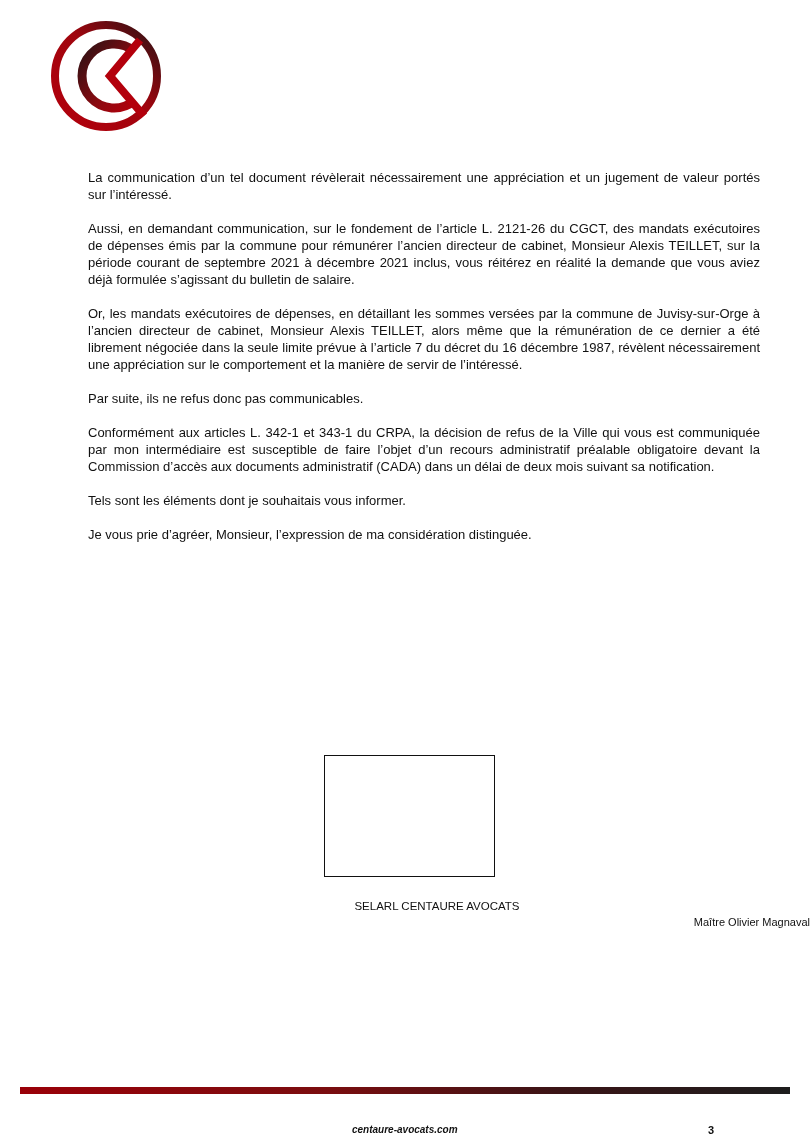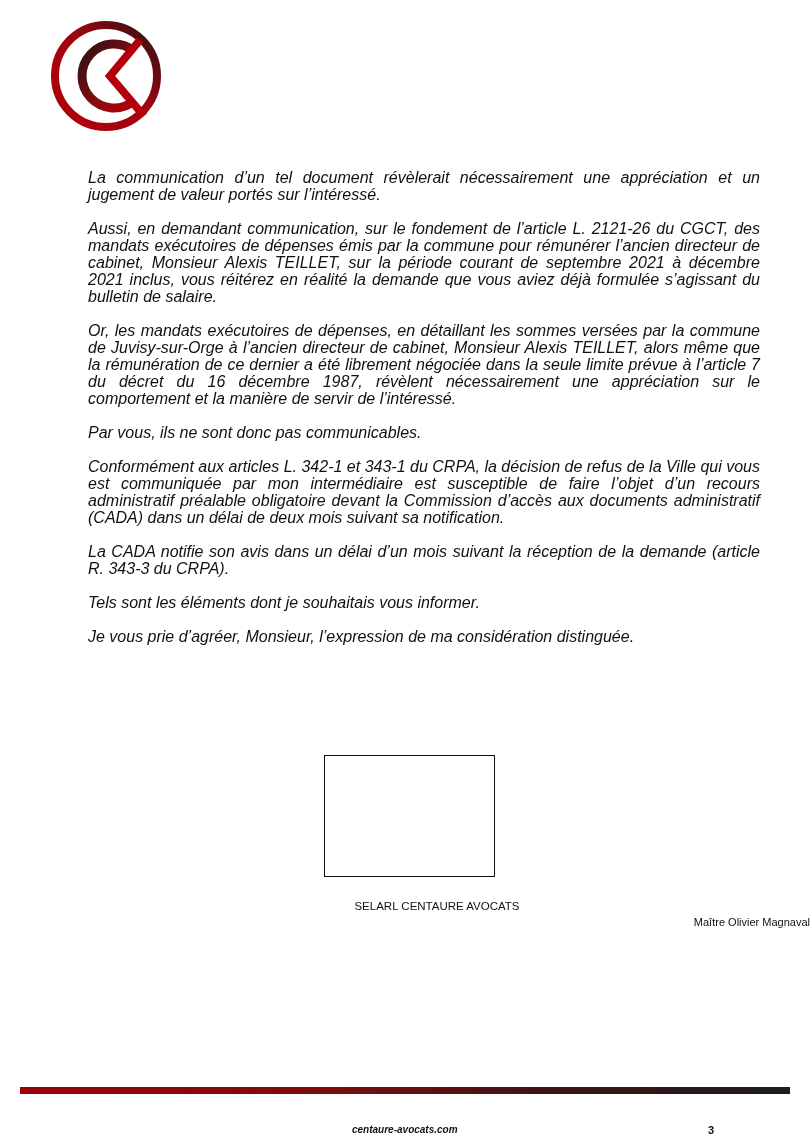--- a/index.html
+++ b/index.html
@@ -1,20 +1,20 @@
 <!DOCTYPE html>
 <html><head>
 <meta charset="utf-8">
 <style>
   html, body { margin: 0; padding: 0; background: #ffffff; }
   body { width: 810px; height: 1146px; position: relative; overflow: hidden;
          font-family: "Liberation Sans", sans-serif; color: #111; }
   .logo { position: absolute; left: 48px; top: 18px; width: 116px; height: 116px; }
   .body-text { position: absolute; left: 88px; top: 169px; width: 672px;
-               font-size: 16px; line-height: 17px; text-align: justify; font-style: italic; }
+               font-size: 13px; line-height: 17px; text-align: justify; }
   .body-text p { margin: 0 0 17px 0; }
   .sig-box { position: absolute; left: 324px; top: 755px; width: 171px; height: 122px;
              border: 1.5px solid #111; box-sizing: border-box; }
   .firm { position: absolute; left: 0; width: 810px; top: 900px; text-align: center;
           font-size: 11.5px; color: #111; margin-left: 32px; }
   .lawyer { position: absolute; left: 0; width: 810px; top: 916px; text-align: right;
             font-size: 11px; color: #111; }
   .rule { position: absolute; left: 20px; top: 1087px; width: 770px; height: 7px;
           background: linear-gradient(to right, #9a0008 0%, #7a0d0f 40%, #3a1416 70%, #1d1d1d 100%); }
   .footer-url { position: absolute; left: 352px; top: 1124px; font-size: 10px; font-weight: bold; color: #111; font-style: italic; }
@@ -38,23 +38,22 @@
   </defs>
   <circle cx="58" cy="58" r="51" fill="none" stroke="url(#gOuter)" stroke-width="8"></circle>
   <path d="M 86 33 A 32 32 0 1 0 86 83" fill="none" stroke="url(#gInner)" stroke-width="9"></path>
   <polyline points="92,22 62,58 96,98" fill="none" stroke="#b3000c" stroke-width="8" stroke-linejoin="miter"></polyline>
 </svg>
 
 <div class="body-text">
   <p>La communication d’un tel document révèlerait nécessairement une appréciation et un jugement de valeur portés sur l’intéressé.</p>
   <p>Aussi, en demandant communication, sur le fondement de l’article L. 2121-26 du CGCT, des mandats exécutoires de dépenses émis par la commune pour rémunérer l’ancien directeur de cabinet, Monsieur Alexis TEILLET, sur la période courant de septembre 2021 à décembre 2021 inclus, vous réitérez en réalité la demande que vous aviez déjà formulée s’agissant du bulletin de salaire.</p>
   <p>Or, les mandats exécutoires de dépenses, en détaillant les sommes versées par la commune de Juvisy-sur-Orge à l’ancien directeur de cabinet, Monsieur Alexis TEILLET, alors même que la rémunération de ce dernier a été librement négociée dans la seule limite prévue à l’article 7 du décret du 16 décembre 1987, révèlent nécessairement une appréciation sur le comportement et la manière de servir de l’intéressé.</p>
-  <p>Par vous, ils ne sont donc pas communicables.</p>
+  <p>Par suite, ils ne refus donc pas communicables.</p>
   <p>Conformément aux articles L. 342-1 et 343-1 du CRPA, la décision de refus de la Ville qui vous est communiquée par mon intermédiaire est susceptible de faire l’objet d’un recours administratif préalable obligatoire devant la Commission d’accès aux documents administratif (CADA) dans un délai de deux mois suivant sa notification.</p>
-  <p>La CADA notifie son avis dans un délai d’un mois suivant la réception de la demande (article R. 343-3 du CRPA).</p>
   <p>Tels sont les éléments dont je souhaitais vous informer.</p>
   <p>Je vous prie d’agréer, Monsieur, l’expression de ma considération distinguée.</p>
 </div>
 
 <div class="sig-box"></div>
 <div class="firm">SELARL CENTAURE AVOCATS</div>
 <div class="lawyer">Maître Olivier Magnaval</div>
 
 <div class="rule"></div>
 <div class="footer-url">centaure-avocats.com</div>

